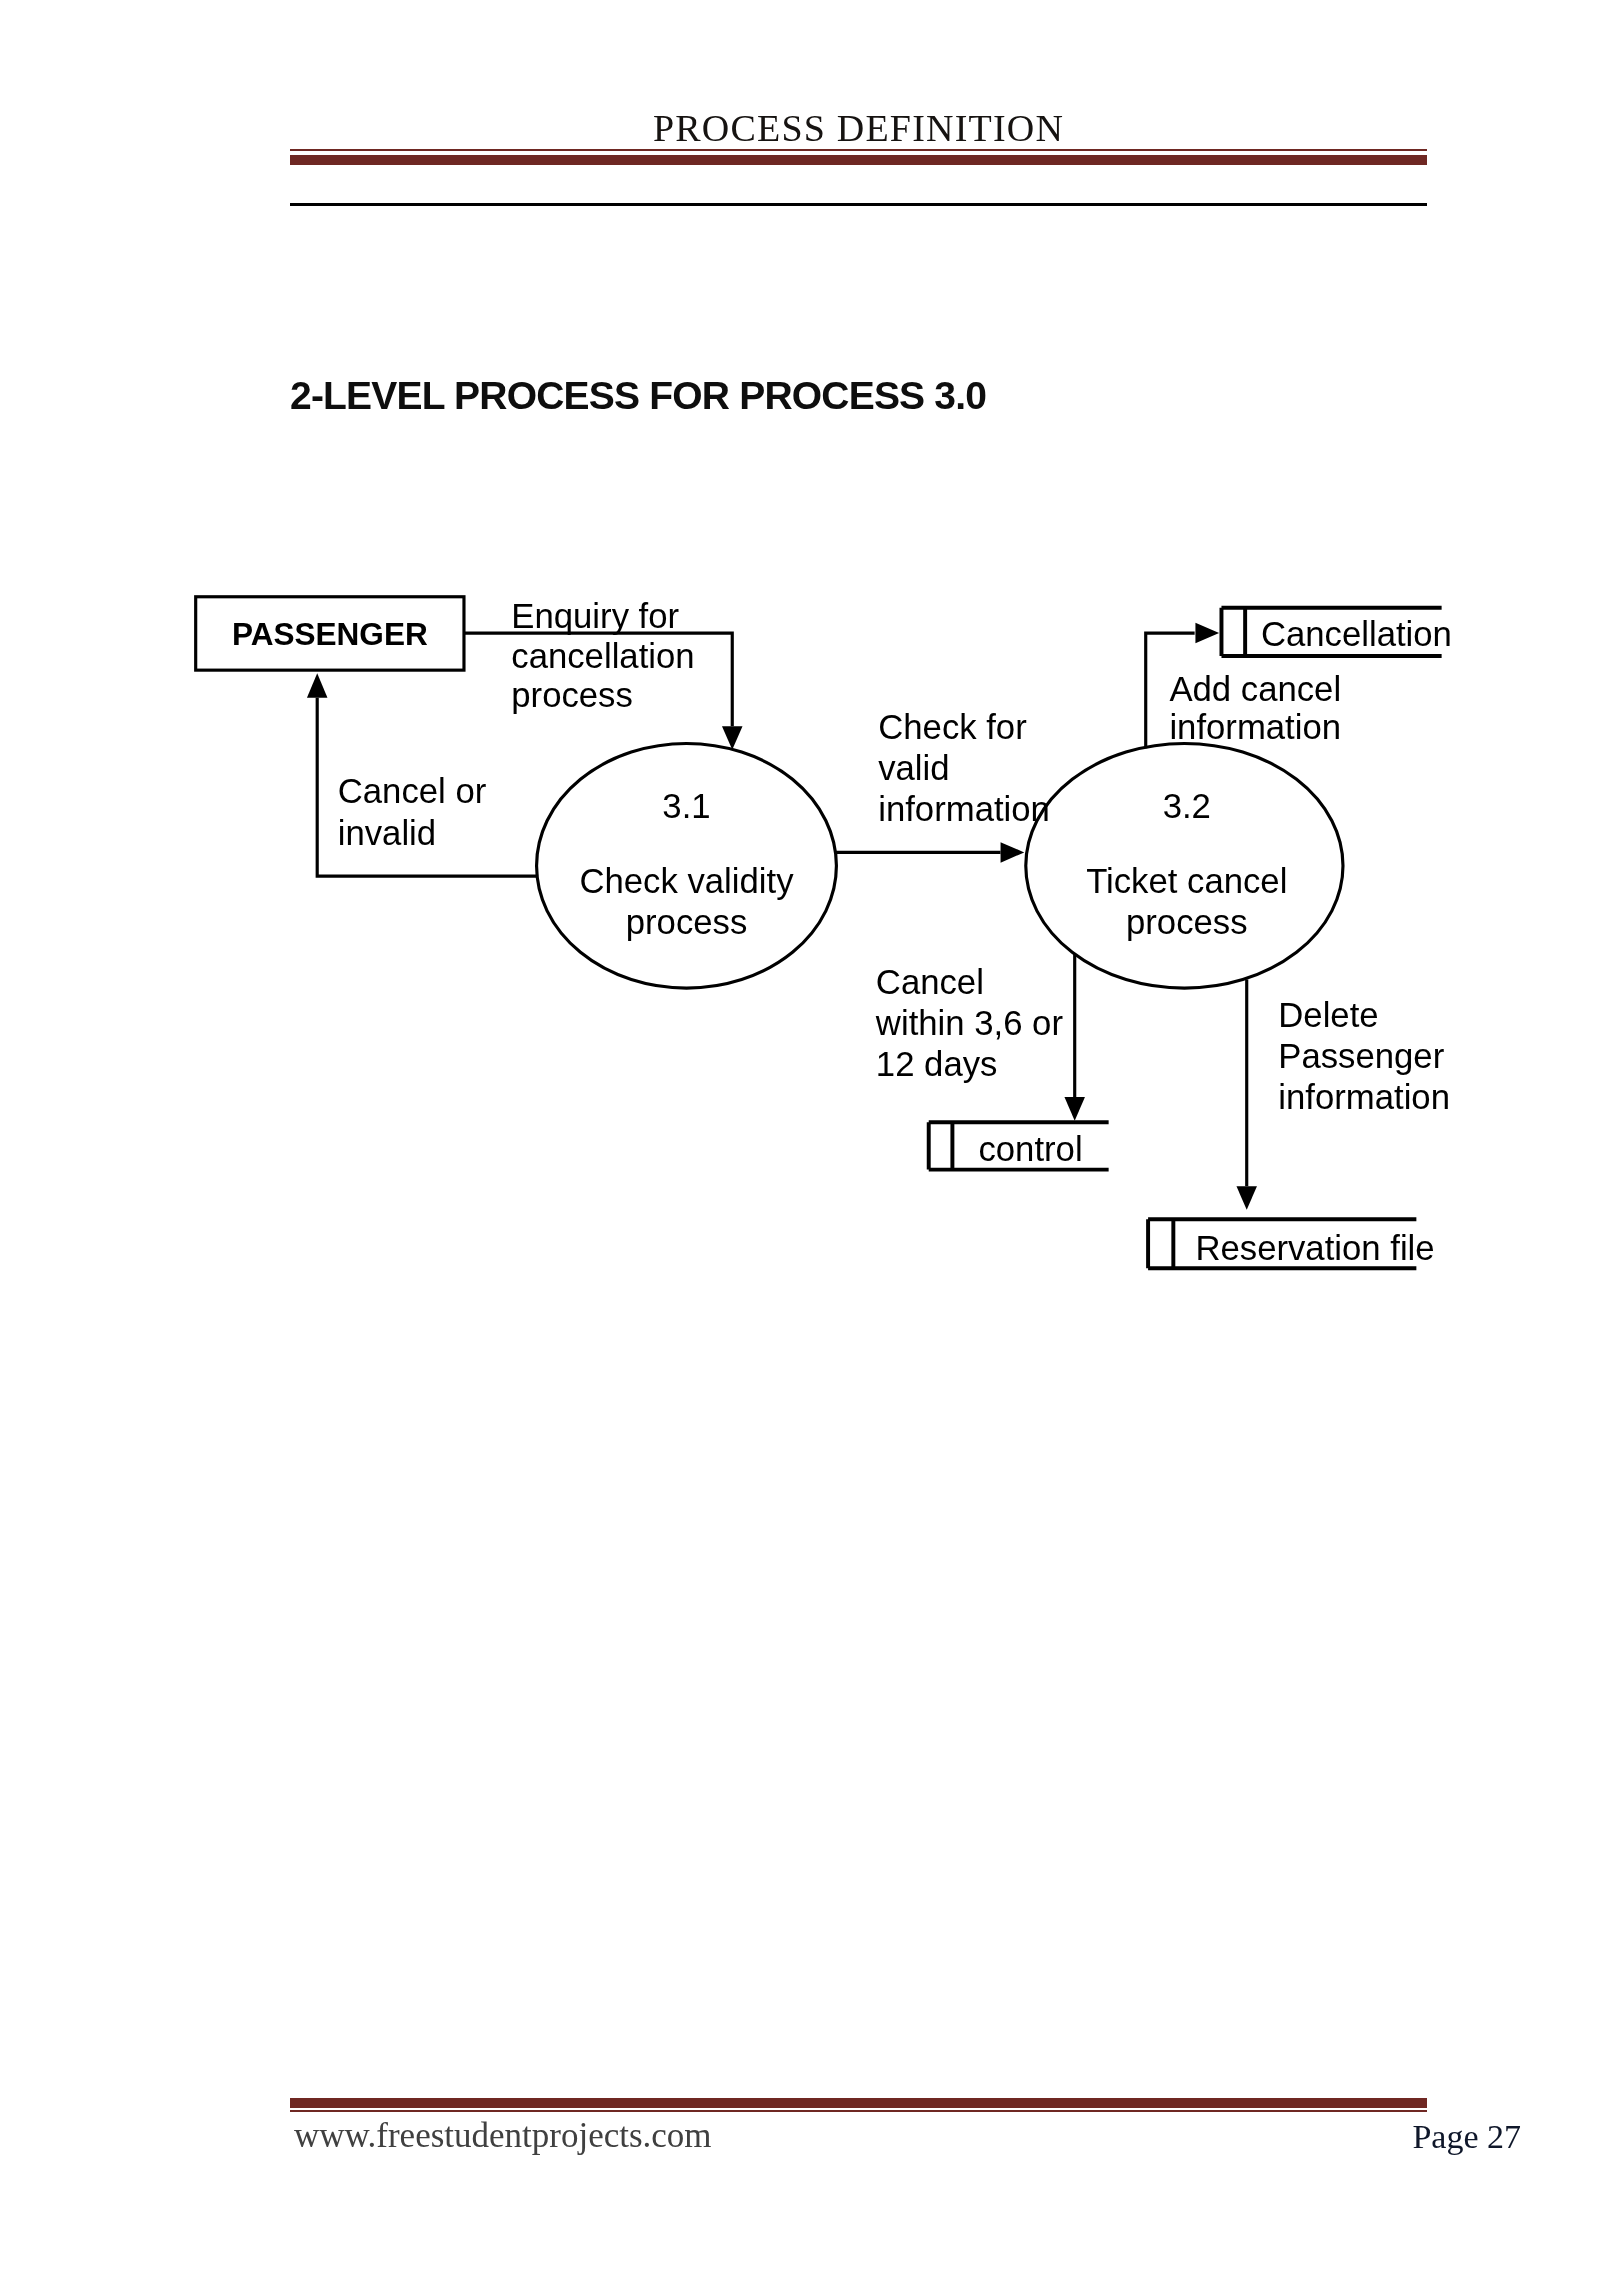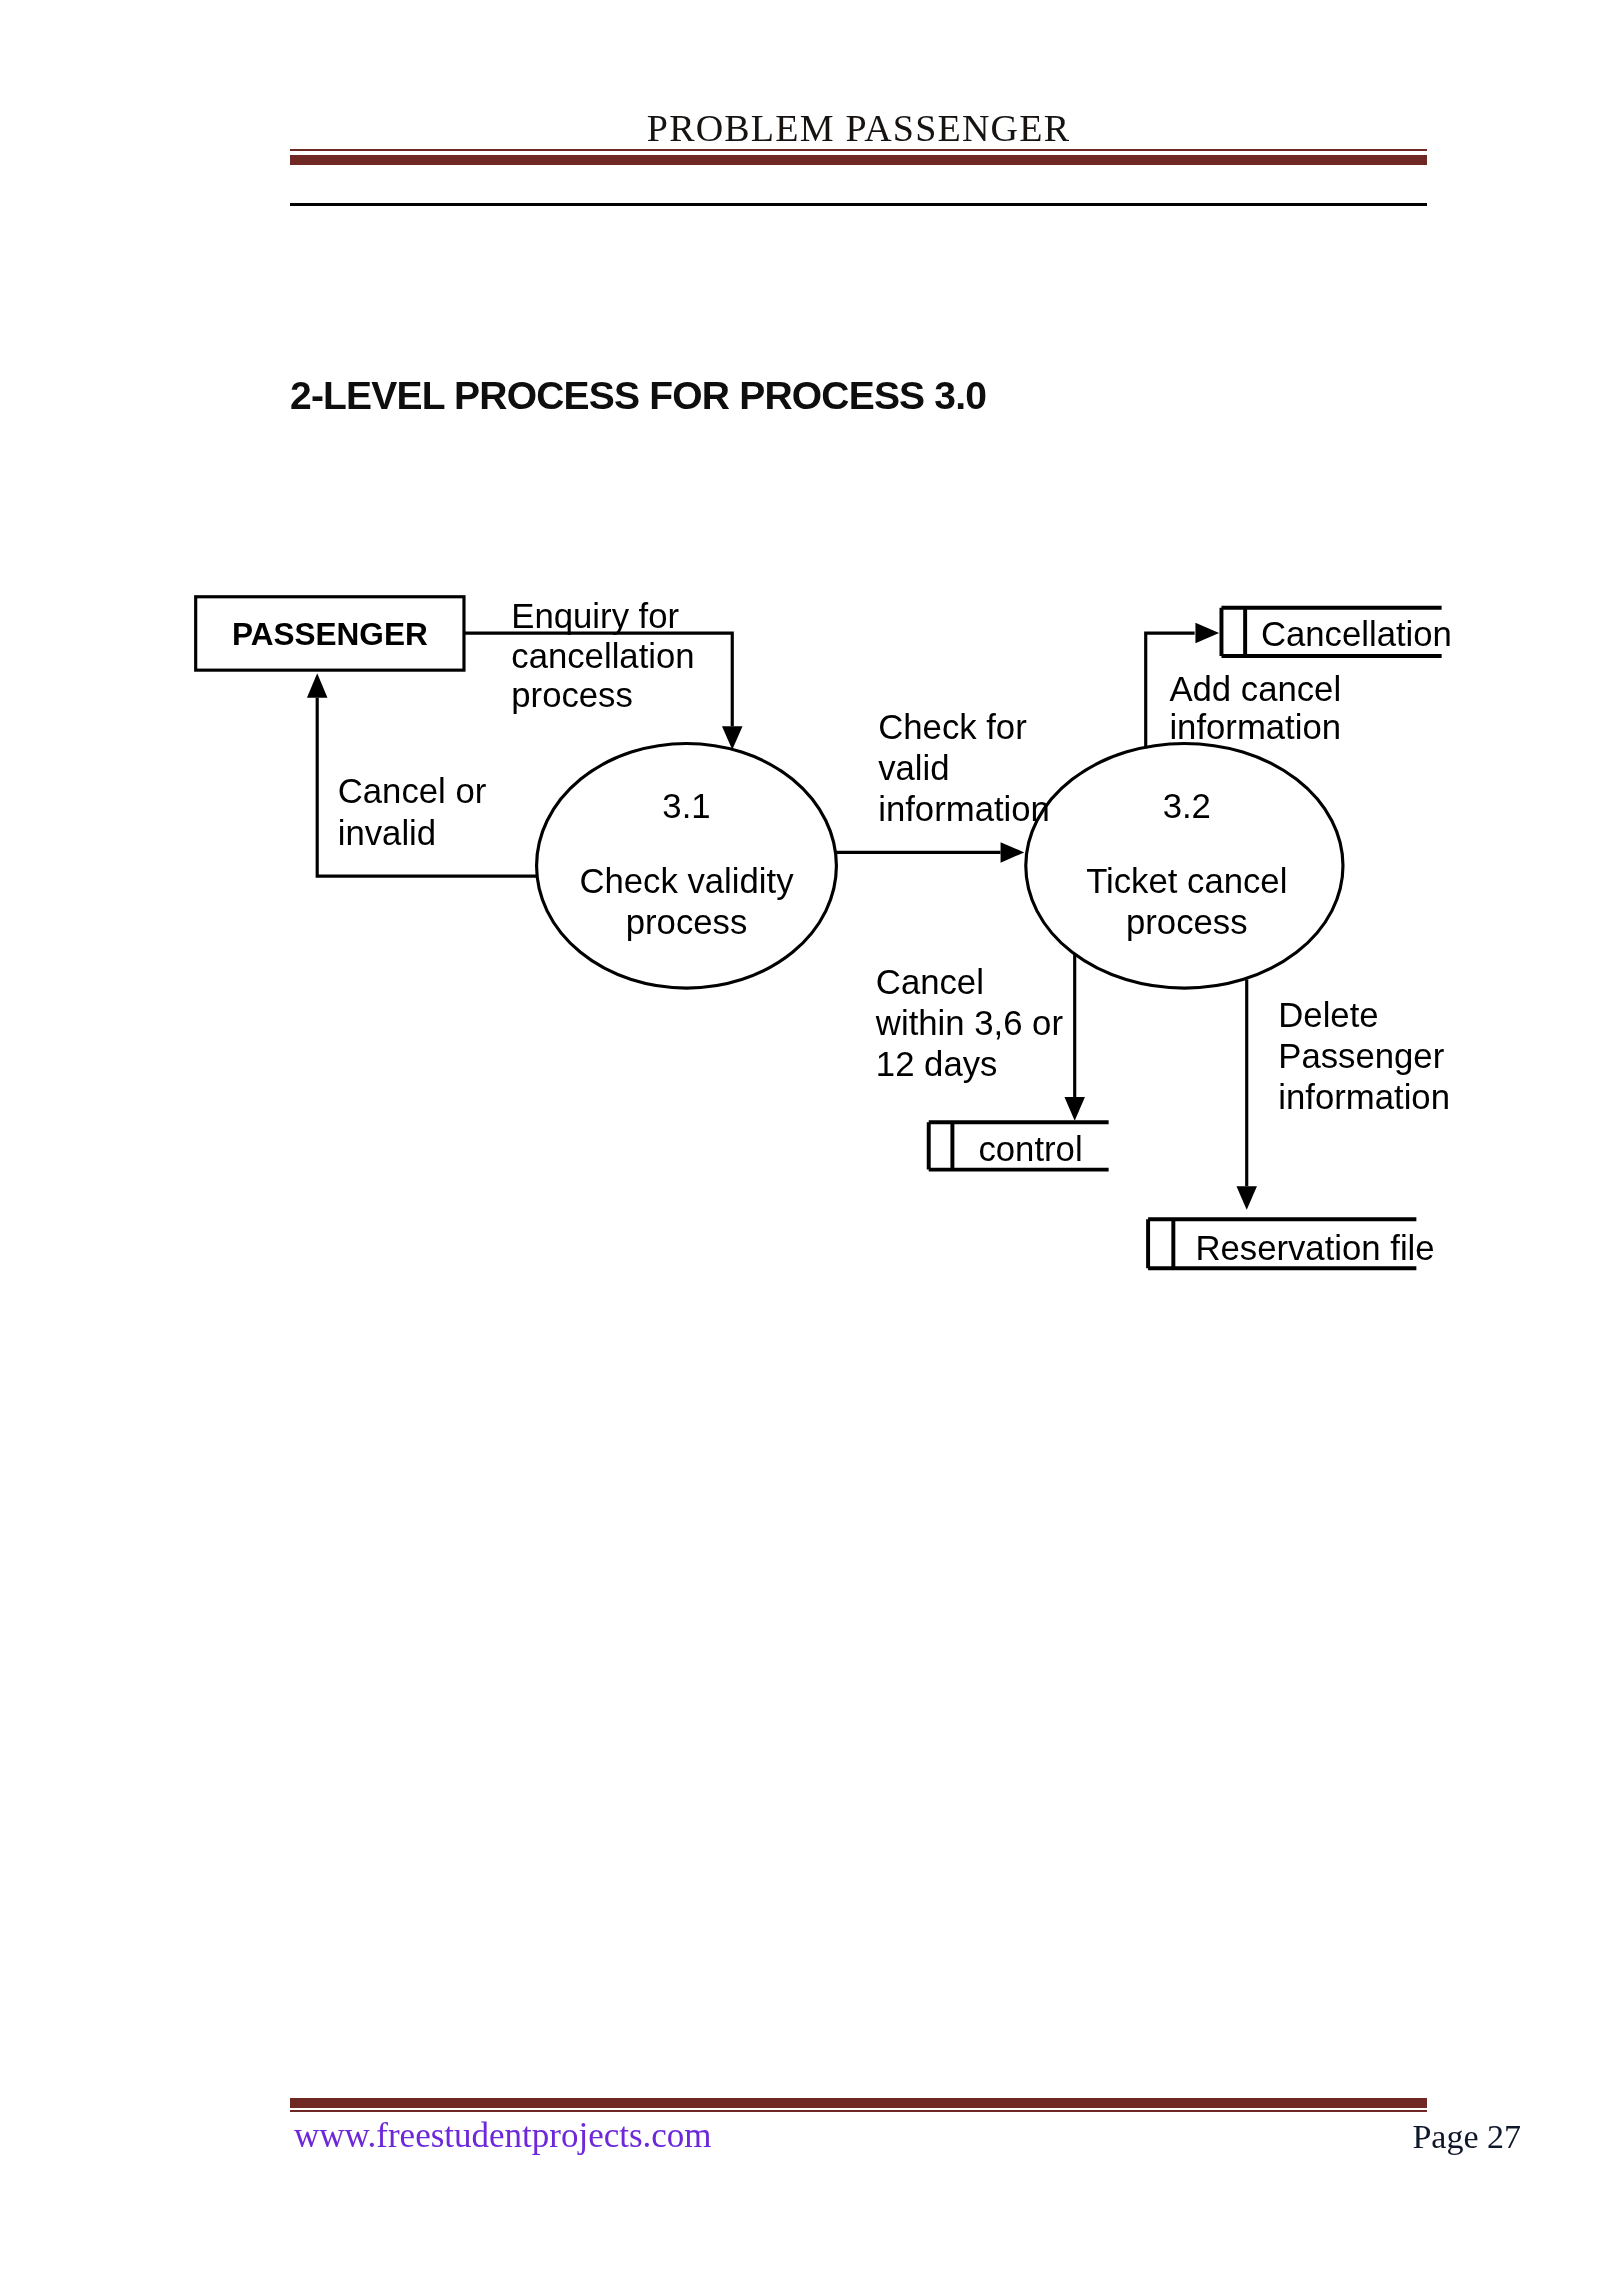--- a/index.html
+++ b/index.html
@@ -25,21 +25,21 @@
   .rule.foot-thick {top:2098px;height:9.5px;}
   .rule.foot-thin  {top:2110px;height:2.4px;}
   .section-heading{
     position:absolute;left:290px;top:376px;
     font-size:39px;font-weight:bold;letter-spacing:-0.8px;line-height:1;
     color:#0e0e0e;white-space:nowrap;
   }
   .footer-site{
     position:absolute;left:294px;top:2118px;
     font-family:"Liberation Serif", serif;
-    font-size:35px;line-height:1;color:#6d28d9;white-space:nowrap;
+    font-size:35px;line-height:1;color:#404040;white-space:nowrap;
   }
   .footer-page{
     position:absolute;right:95px;top:2120px;
     font-family:"Liberation Serif", serif;
     font-size:34px;line-height:1;color:#0f172a;white-space:nowrap;
   }
   
   svg.dfd{position:absolute;left:0;top:0;}
   svg.dfd text{
     font-family:"Liberation Sans", sans-serif;
@@ -49,21 +49,21 @@
   svg.dfd .shape{fill:none;stroke:#000;stroke-width:4;}
   svg.dfd .flow {fill:none;stroke:#000;stroke-width:4;}
   svg.dfd .store{fill:none;stroke:#000;stroke-width:5;}
   svg.dfd .head {fill:#000;stroke:none;}
 </style>
 </head>
 <body>
 
 <div class="page">
 
-  <div class="doc-title">PROBLEM PASSENGER</div>
+  <div class="doc-title">PROCESS DEFINITION</div>
   <div class="rule thin-top" style="background:#6F2823"></div>
   <div class="rule thick-mid" style="background:#6F2823"></div>
   <div class="rule black-line"></div>
 
   <div class="section-heading">2-LEVEL PROCESS FOR PROCESS 3.0</div>
 
   <svg class="dfd" width="1616" height="2284" viewBox="0 0 2048 2894">
 
     <rect class="shape" x="248" y="756" width="340" height="93"></rect>
     <text class="entity-label" x="418" y="817" text-anchor="middle">PASSENGER</text>

